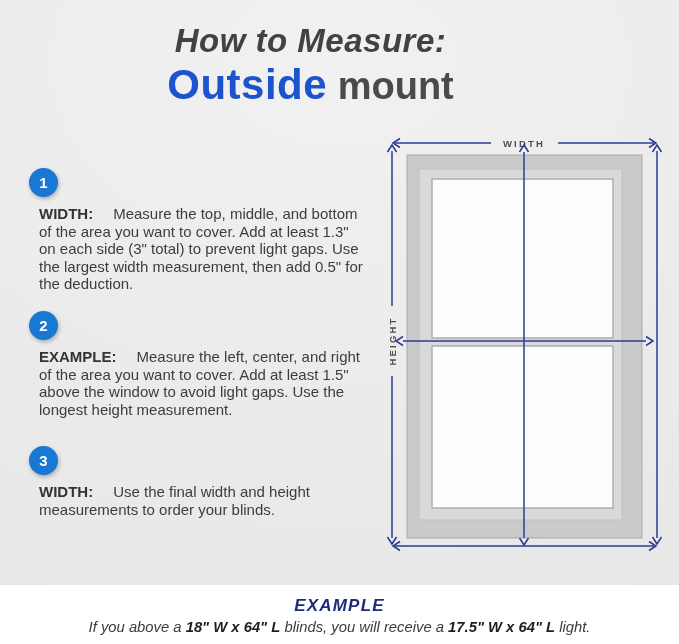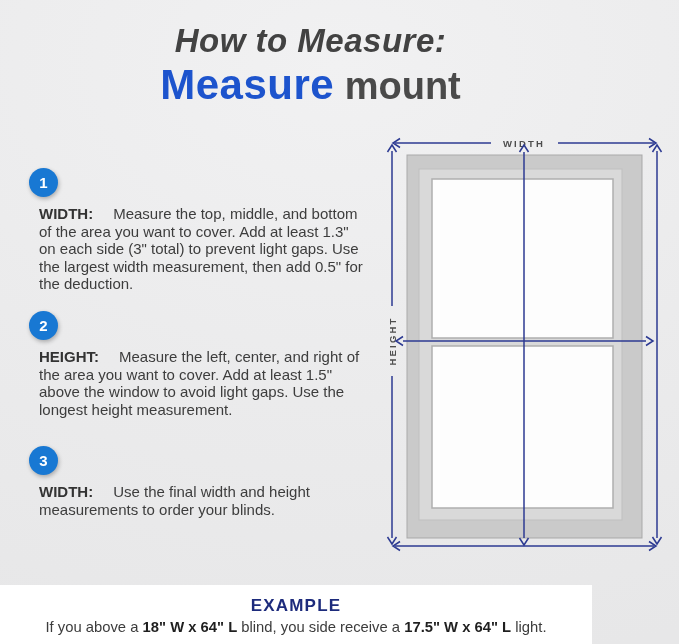--- a/index.html
+++ b/index.html
@@ -33,53 +33,53 @@
   }
   .step-label { font-weight:700; color:#333333; margin-right:20px; }
 
   
   .diagram { position:absolute; left:370px; top:128px; }
   .arrow-line { stroke:#2c3a92; stroke-width:1.5; fill:none; }
   .meas-label { font-size:9.5px; letter-spacing:2.2px; font-weight:700; fill:#4d4d4d; }
 
   
   .footer {
-    position:absolute; left:0; bottom:0; width:592px; height:59px;
-    background:#ffffff; text-align:center;
+    position:absolute; left:0; bottom:0; width:679px; height:59px;
+    background:#ffffff; text-align:center;font-style:italic;
   }
   .example-heading {
     margin-top:11px; font-size:17px; font-weight:700;
     color:#1d2b7c; letter-spacing:1.2px;
   }
   .example-line { margin-top:3px; font-size:14.8px; color:#3c3c3c; }
   .example-bold { font-weight:700; color:#1f1f1f; }
 </style>
 </head>
 <body>
 
 <div class="canvas">
 
   <div class="header">
     <div class="title-line1">How to Measure:</div>
     <div class="title-line2">
-      <span class="title-highlight">Measure</span><span class="title-suffix"> mount</span>
+      <span class="title-highlight">Outside</span><span class="title-suffix"> mount</span>
     </div>
   </div>
 
   <div class="step step-1">
     <div class="badge">1</div>
     <p class="step-text">
       <span class="step-label">WIDTH:</span><span>Measure the top, middle, and bottom of the area you want to cover. Add at least 1.3" on each side (3" total) to prevent light gaps. Use the largest width measurement, then add 0.5" for the deduction.</span>
     </p>
   </div>
 
   <div class="step step-2">
     <div class="badge">2</div>
     <p class="step-text">
-      <span class="step-label">HEIGHT:</span><span>Measure the left, center, and right of the area you want to cover. Add at least 1.5" above the window to avoid light gaps. Use the longest height measurement.</span>
+      <span class="step-label">EXAMPLE:</span><span>Measure the left, center, and right of the area you want to cover. Add at least 1.5" above the window to avoid light gaps. Use the longest height measurement.</span>
     </p>
   </div>
 
   <div class="step step-3">
     <div class="badge">3</div>
     <p class="step-text">
       <span class="step-label">WIDTH:</span><span>Use the final width and height measurements to order your blinds.</span>
     </p>
   </div>
 
@@ -127,17 +127,17 @@
     <g>
       <line class="arrow-line" x1="33" y1="213" x2="276" y2="213"></line>
       <polyline class="arrow-line" points="33,208.5 26,213 33,217.5"></polyline>
       <polyline class="arrow-line" points="276,208.5 283,213 276,217.5"></polyline>
     </g>
   </svg>
 
   <div class="footer">
     <div class="example-heading">EXAMPLE</div>
     <div class="example-line">
-      <span>If you above a </span><span class="example-bold">18" W x 64" L</span><span> blind, you side receive a </span><span class="example-bold">17.5" W x 64" L</span><span> light.</span>
+      <span>If you above a </span><span class="example-bold">18" W x 64" L</span><span> blinds, you will receive a </span><span class="example-bold">17.5" W x 64" L</span><span> light.</span>
     </div>
   </div>
 
 </div>
 
 </body></html>

